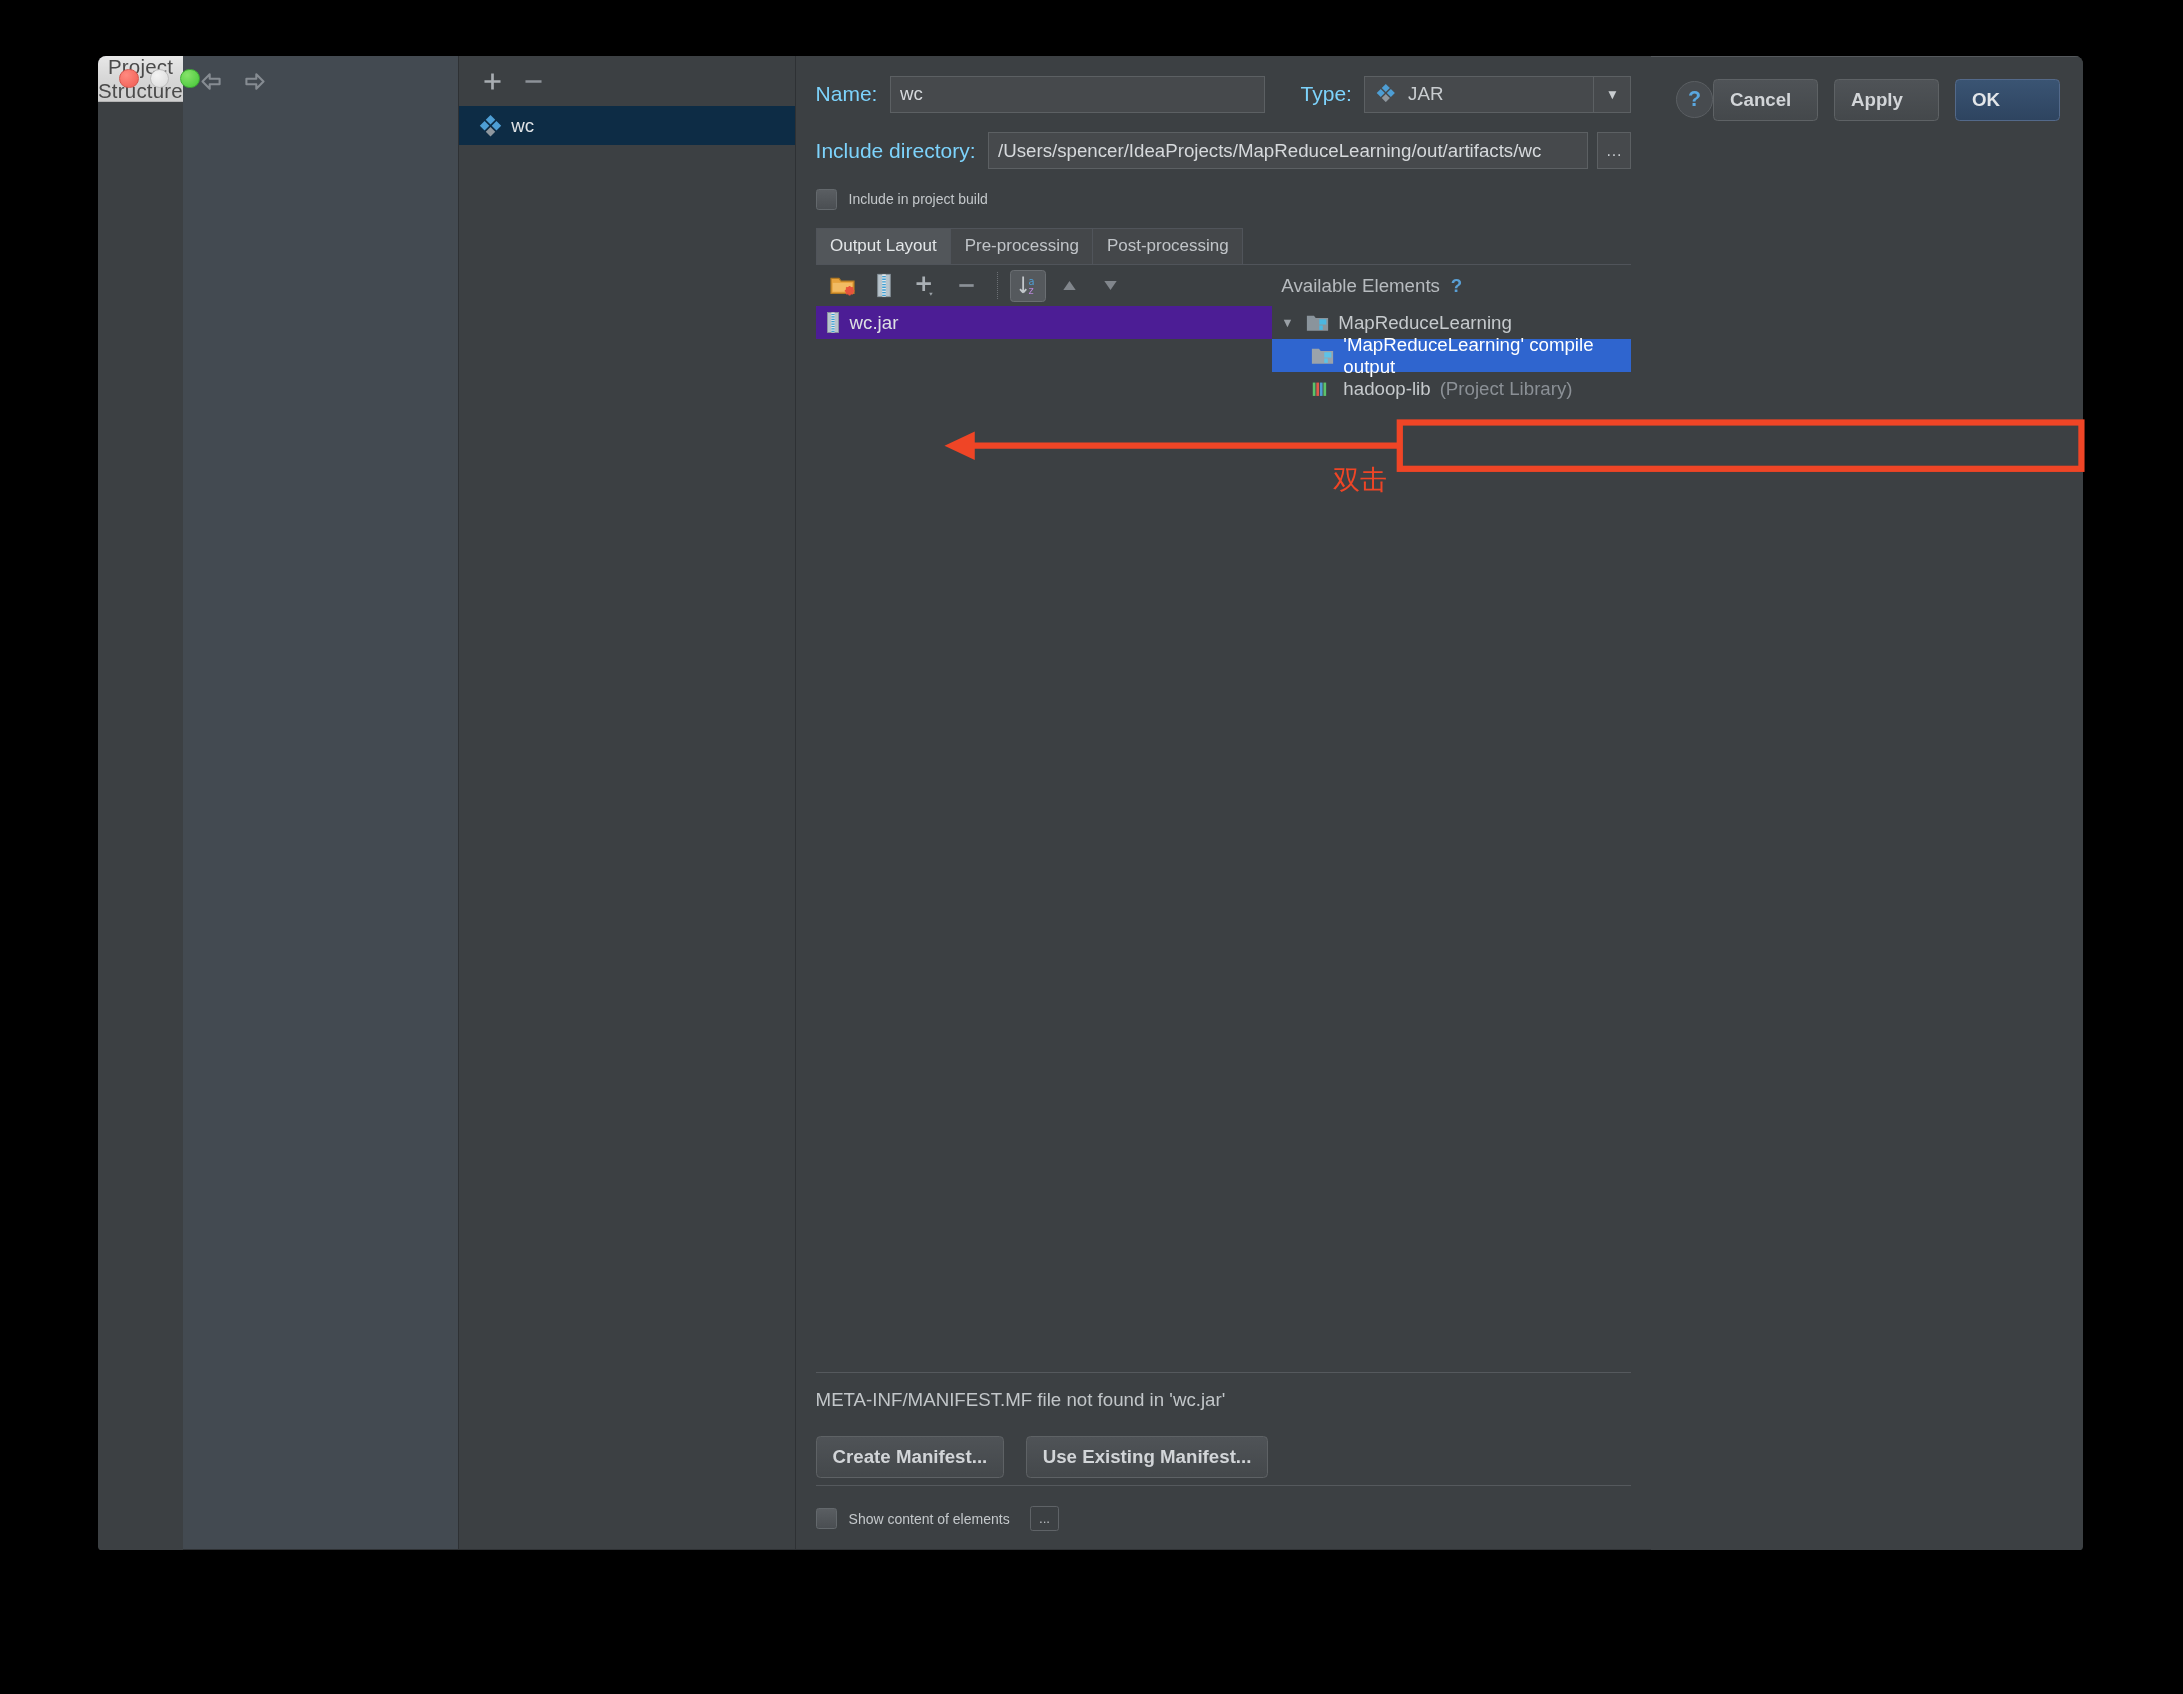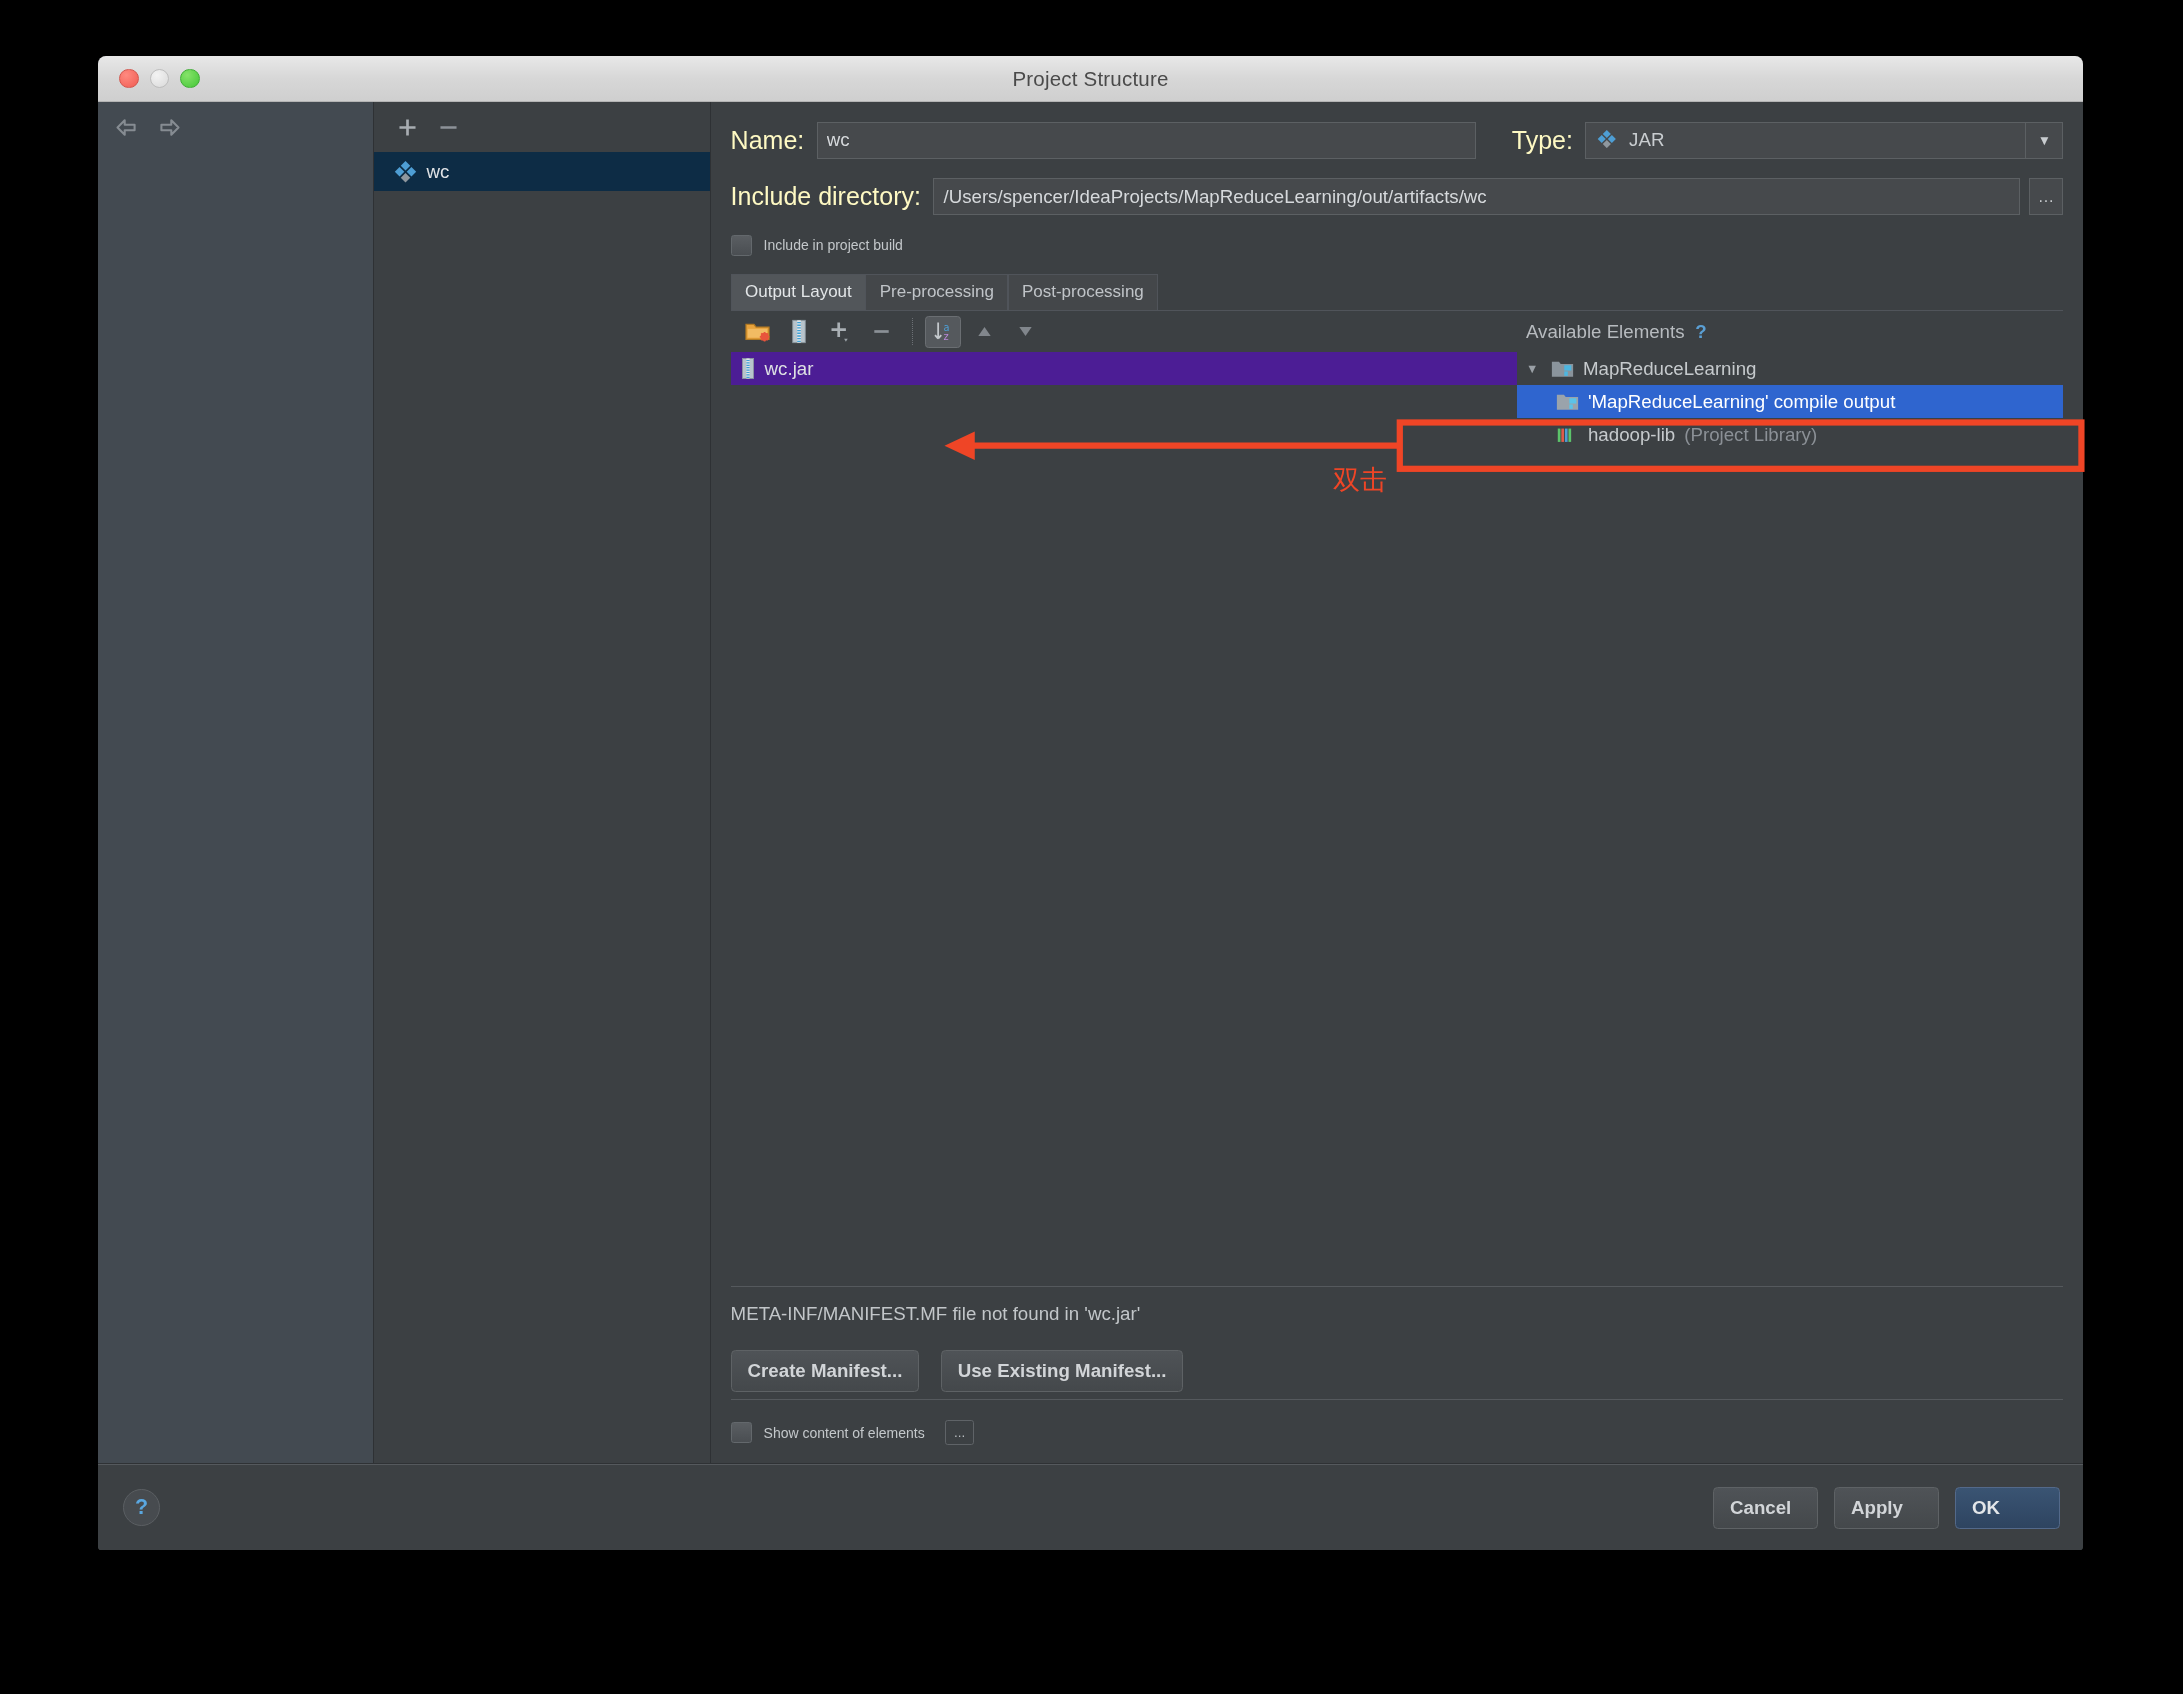--- a/index.html
+++ b/index.html
@@ -15,21 +15,21 @@
   
   #window {
     position: absolute;
     left: 98px; top: 56px;
     width: 1985px; height: 1494px;
     background: #3c4043;
     border-radius: 8px 8px 3.6px 3.6px;
     box-shadow: 0 1.8px 12.5px rgba(0,0,0,0.55);
     overflow: hidden;
     display: flex;
-    flex-direction: column;
+    flex-direction: row;
   }
 
   
   #titlebar {
     height: 46px;
     flex: 0 0 46px;
     background: linear-gradient(to bottom, #e8e8e8 0%, #d7d7d7 50%, #cfcfcf 100%);
     border-bottom: 0.9px solid #b4b4b4;
     position: relative;
     display: flex;
@@ -145,22 +145,22 @@
     min-width: 0;
     padding: 0 19.6px 0 19.6px;
   }
 
   .field-row {
     display: flex;
     align-items: center;
     margin-top: 19.6px;
   }
   .field-label {
-    font-size: 25px;
-    color: #fef9c3;
+    font-size: 21px;
+    color: #7dd3fc;
     white-space: nowrap;
   }
   .text-input {
     background: #46494c;
     border: 0.9px solid #5c6063;
     color: #d6d9dc;
     font-size: 18.7px;
     font-family: "Liberation Sans", sans-serif;
     padding: 5.3px 9px;
     height: 37px;

